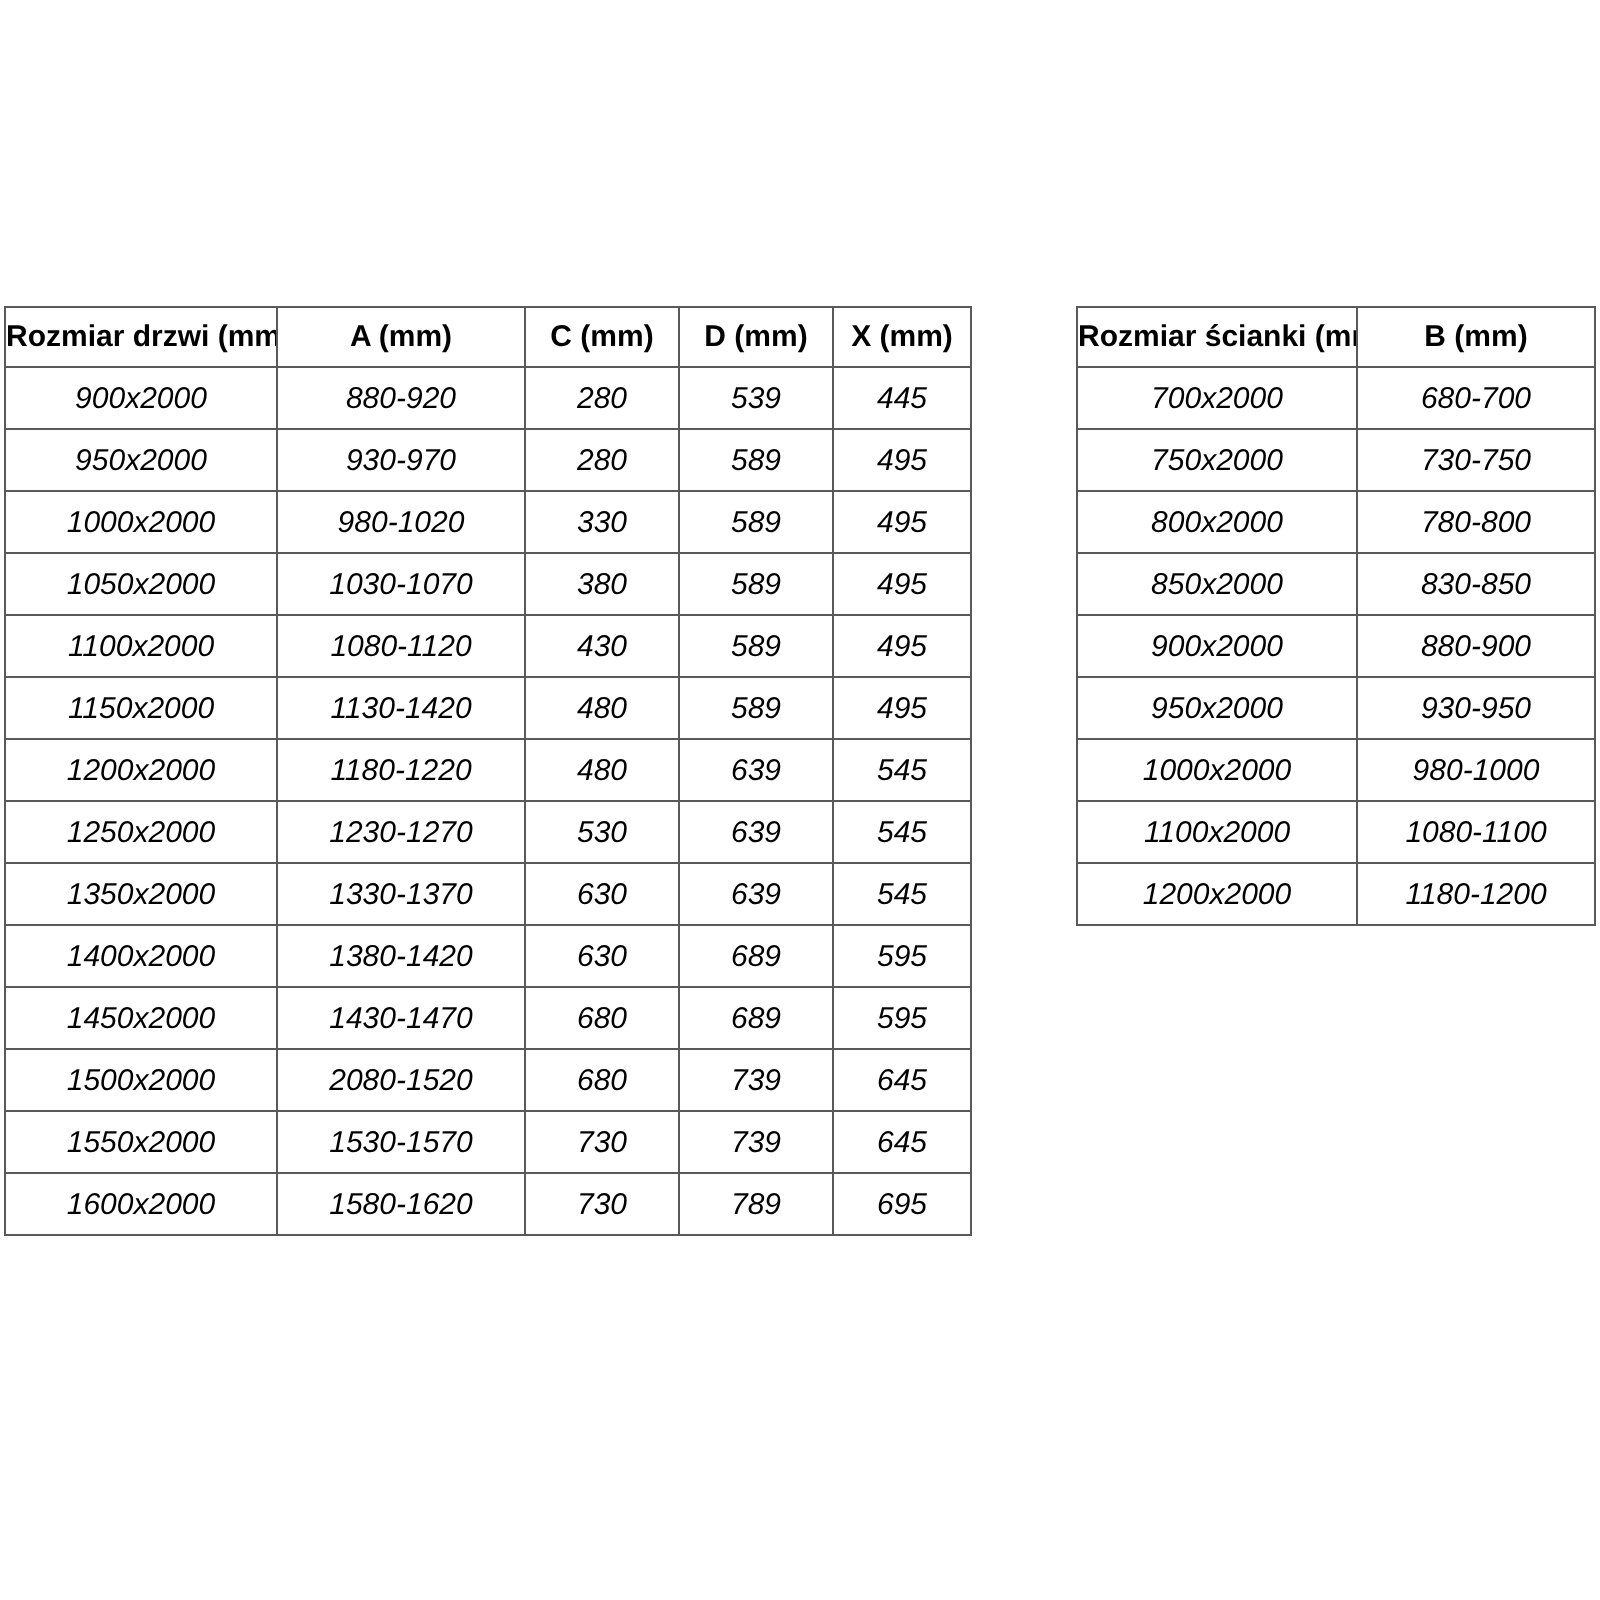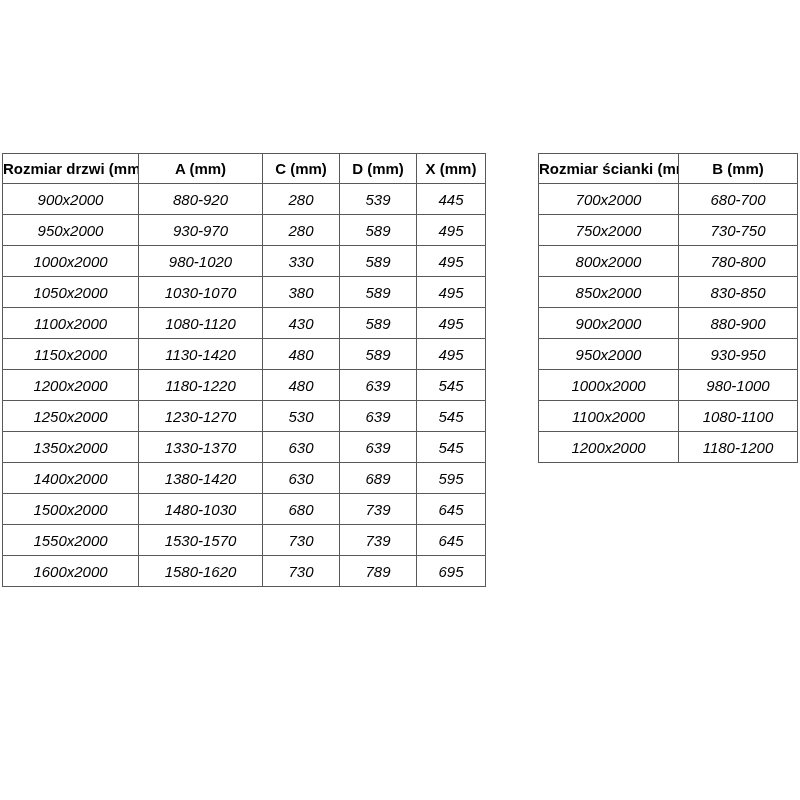--- a/index.html
+++ b/index.html
@@ -125,22 +125,29 @@
           <td>545</td>
         </tr>
         <tr>
           <td>1400x2000</td>
           <td>1380-1420</td>
           <td>630</td>
           <td>689</td>
           <td>595</td>
         </tr>
         <tr>
+          <td>1450x2000</td>
+          <td>1430-1470</td>
+          <td>680</td>
+          <td>689</td>
+          <td>595</td>
+        </tr>
+        <tr>
           <td>1500x2000</td>
-          <td>1480-1030</td>
+          <td>2080-1520</td>
           <td>680</td>
           <td>739</td>
           <td>645</td>
         </tr>
         <tr>
           <td>1550x2000</td>
           <td>1530-1570</td>
           <td>730</td>
           <td>739</td>
           <td>645</td>

